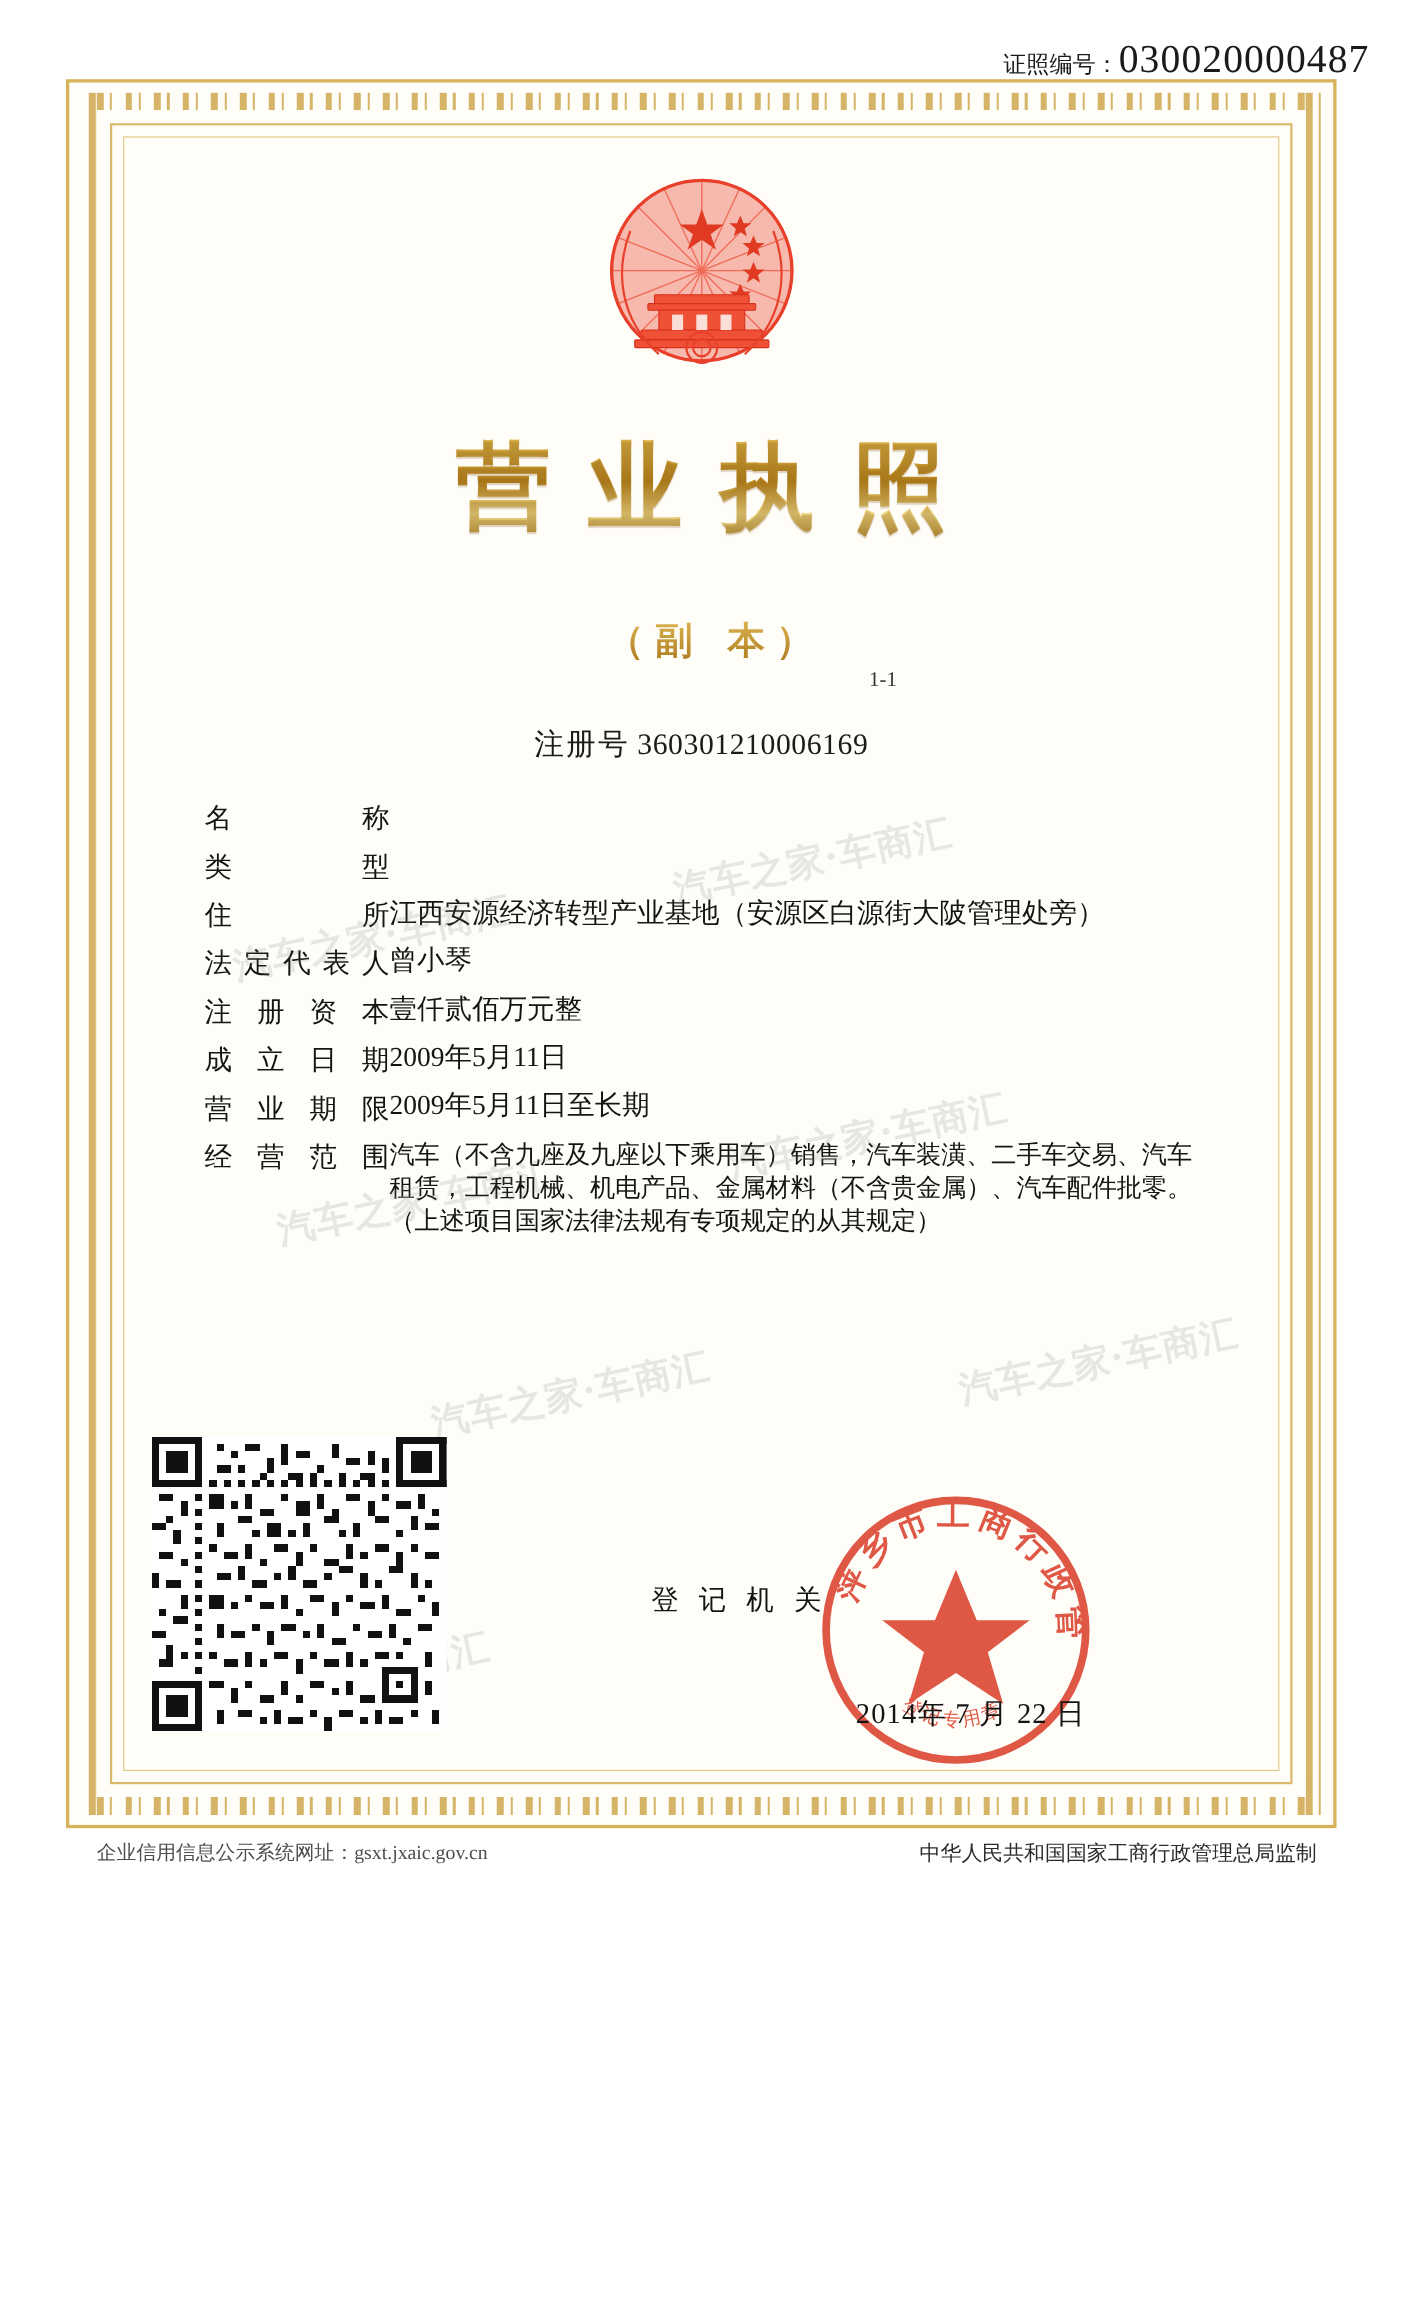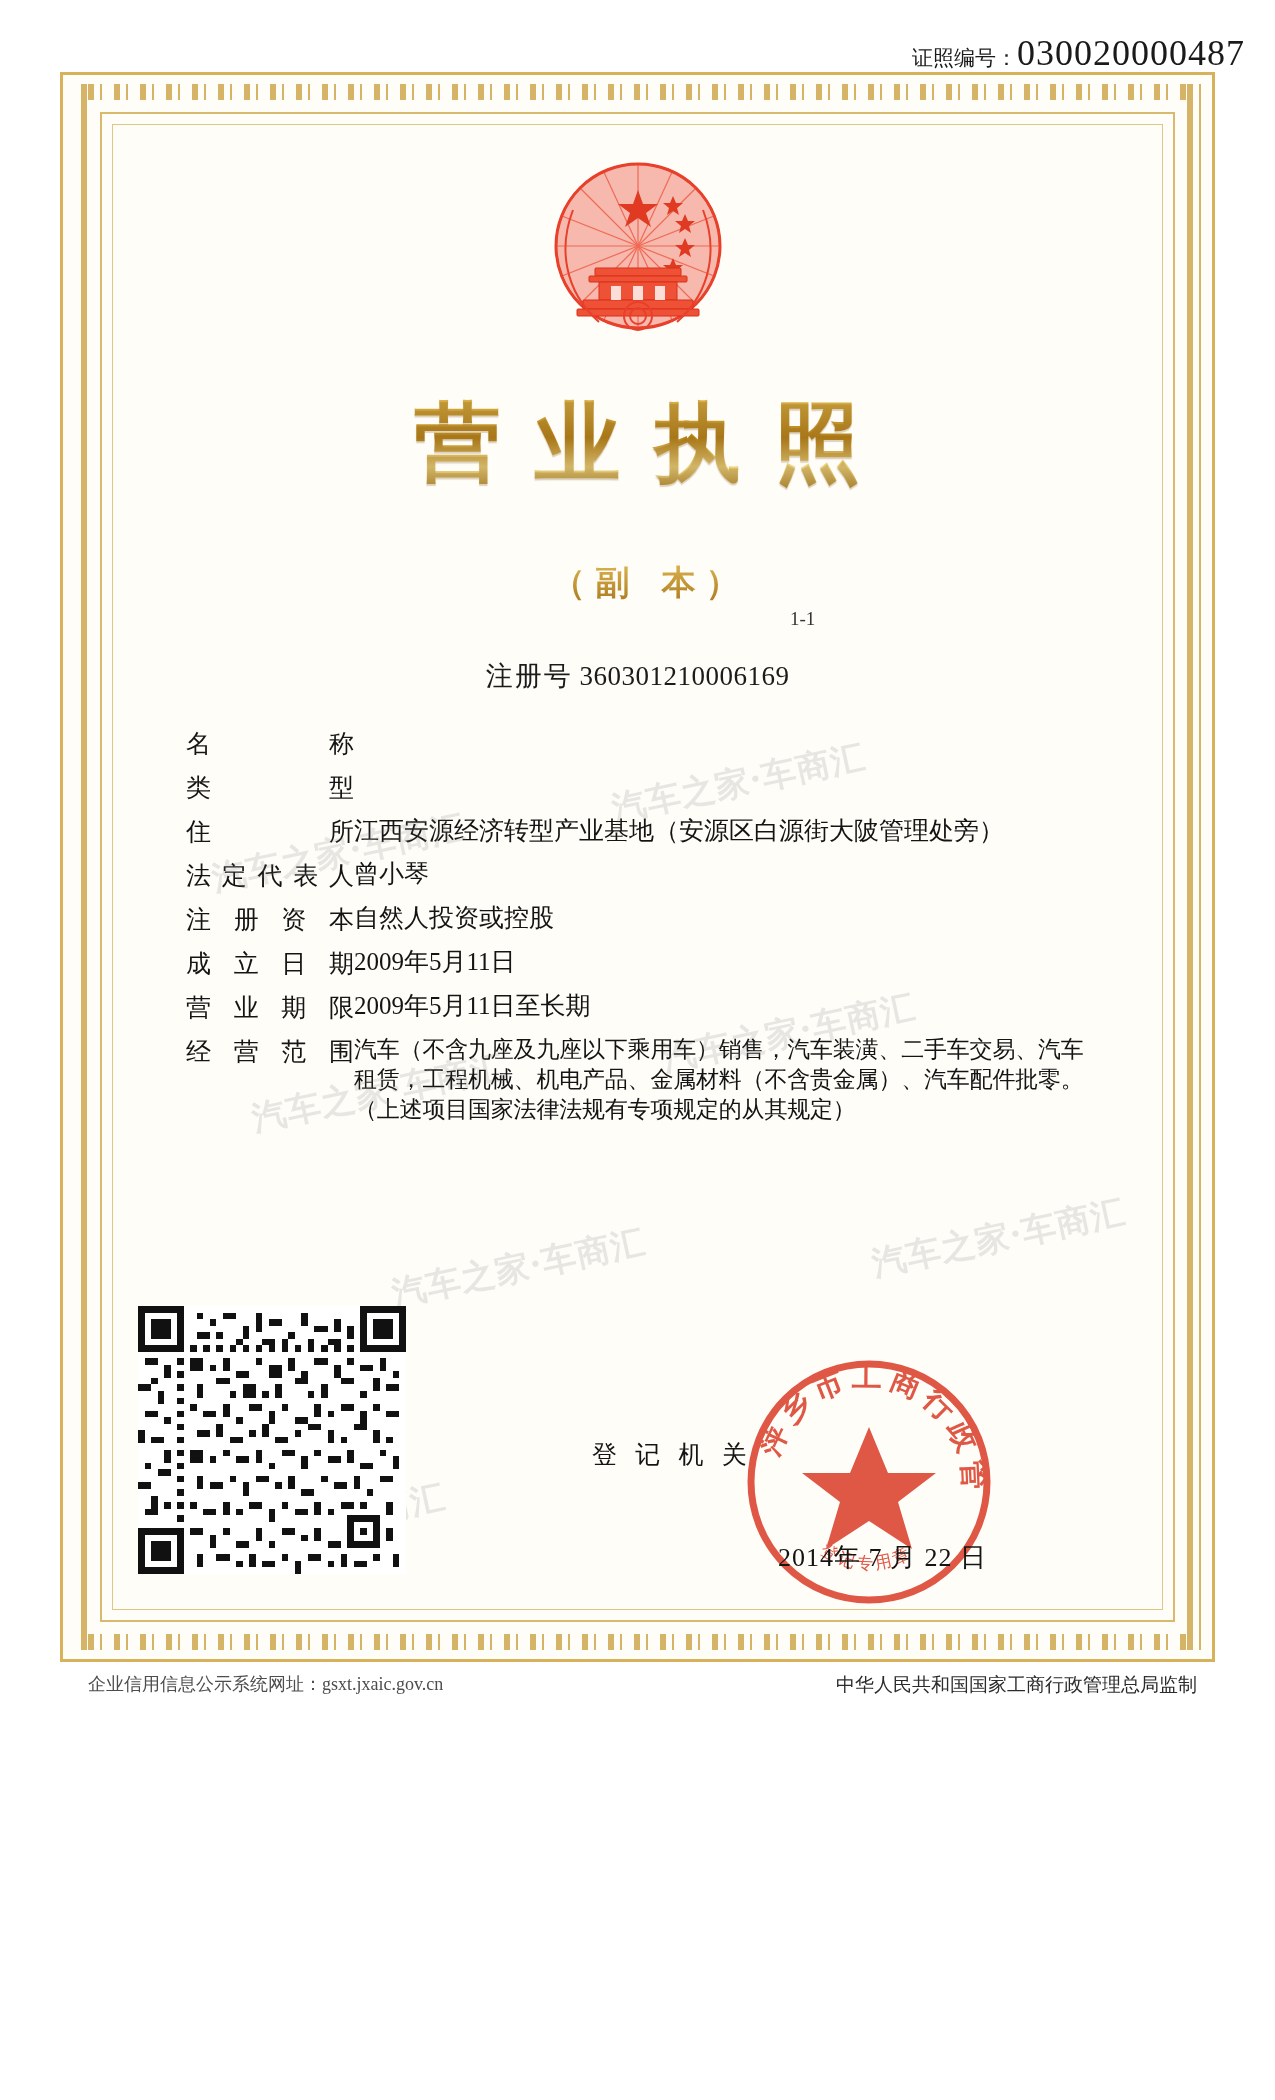--- a/index.html
+++ b/index.html
@@ -361,21 +361,21 @@
     <div class="val">曾小琴</div>
   </div>
 
   <div class="row">
     <div class="lbl">
         <span>注</span>
         <span>册</span>
         <span>资</span>
         <span>本</span>
       </div>
-    <div class="val">自然人投资或控股</div>
+    <div class="val">壹仟贰佰万元整</div>
   </div>
 
   <div class="row">
     <div class="lbl">
         <span>成</span>
         <span>立</span>
         <span>日</span>
         <span>期</span>
       </div>
     <div class="val">2009年5月11日</div>

